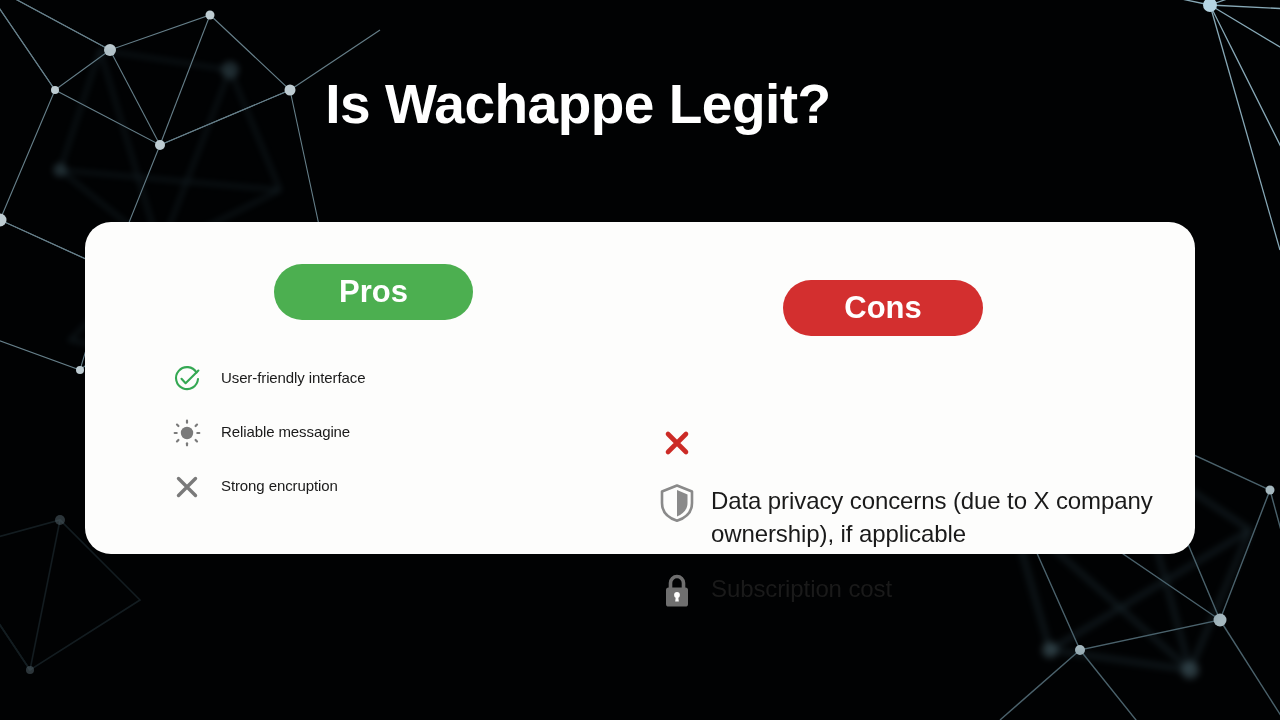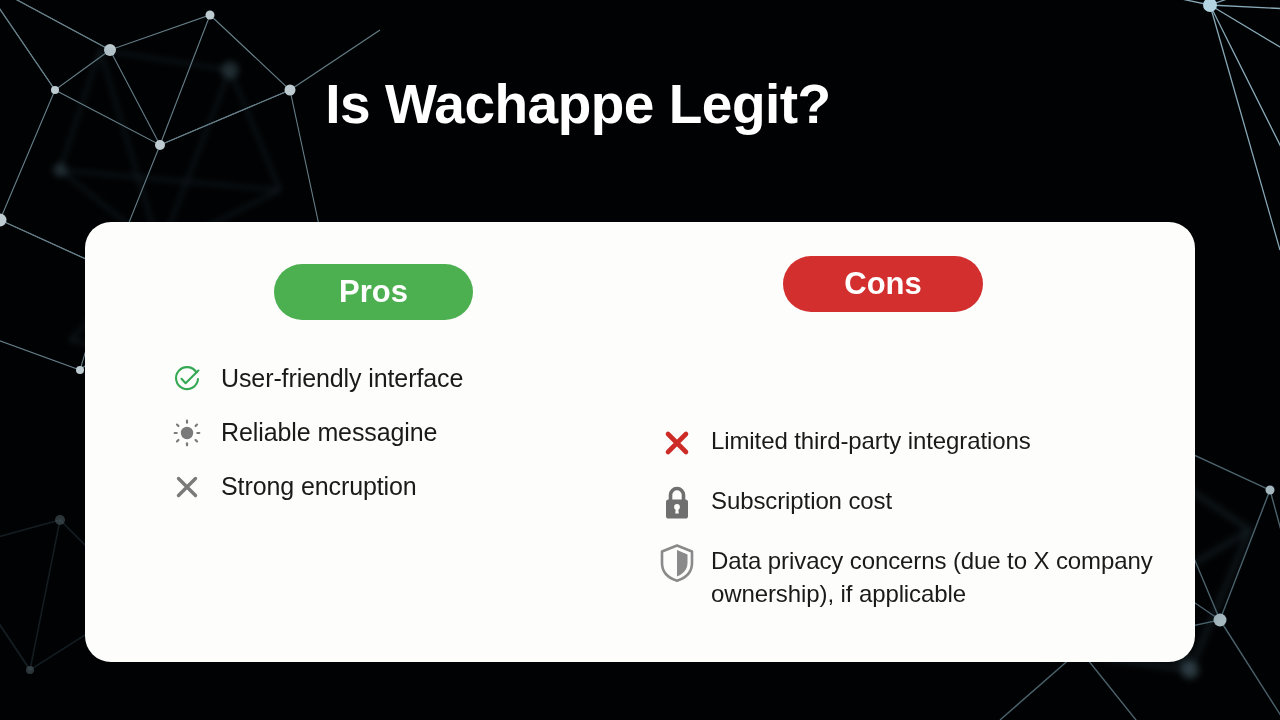--- a/index.html
+++ b/index.html
@@ -34,41 +34,41 @@
     font-size:55px;
     font-weight:bold;
     letter-spacing:-0.5px;
     line-height:1.05;
   }
 
   
   #card {
     position:absolute;
     left:85px; top:222px;
-    width:1110px; height:440px;
+    width:1110px; height:332px;
     background:#fdfdfc;
     border-radius:26px;
   }
 
   
   .badge {
     position:absolute;
     height:56px;
     border-radius:28px;
     display:flex; align-items:center; justify-content:center;
     color:#fff;
     font-size:31px;
     font-weight:bold;
   }
   #badge-pros {
     left:189px; top:42px; width:199px;
     background:#4caf50;
   }
   #badge-cons {
-    left:698px; top:34px; width:200px;
+    left:698px; top:58px; width:200px;
     background:#d32f2f;
   }
 
   
   .col { position:absolute; }
   #col-pros { left:80px; top:140px; width:430px; }
   #col-cons { left:570px; top:202px; width:510px; }
 
   .item {
     display:flex;
@@ -80,21 +80,21 @@
     flex:0 0 44px;
     height:34px;
     display:flex;
     align-items:center;
     justify-content:center;
     margin-right:12px;
   }
   #col-cons .item-icon { height:38px; }
   .item-label {
     color:#1a1a1a;
-    font-size:25px;
+    font-size:15px;
     line-height:32px;
     letter-spacing:-0.1px;
   }
   #col-cons .item-label { font-size:24px; line-height:33px; }
 </style>
 </head>
 <body>
 
 <div id="stage">
 
@@ -258,41 +258,40 @@
     </div>
 
     <div class="col" id="col-cons">
 
       <div class="item">
         <span class="item-icon">
           <svg width="32" height="32" viewBox="0 0 32 32">
             <path d="M7 7 L25 25 M25 7 L7 25" stroke="#cc2b26" stroke-width="4.6" stroke-linecap="round"></path>
           </svg>
         </span>
-        <span class="item-label">Limited third-party integrations</span>
+      </div>
+
+      <div class="item">
+        <span class="item-icon">
+          <svg width="36" height="40" viewBox="0 0 36 40">
+            <path d="M18 2.5 L33 8.5 V20 C33 29 26.5 35 18 37.8 C9.5 35 3 29 3 20 V8.5 Z" fill="none" stroke="#8a8a8a" stroke-width="2.6" stroke-linejoin="round"></path>
+            <path d="M18 7 L28.5 11.5 V20 C28.5 26.5 24 31 18 33.4 Z" fill="#8a8a8a"></path>
+          </svg>
+        </span>
+        <span class="item-label">Data privacy concerns (due to X company ownership), if applicable</span>
       </div>
 
       <div class="item">
         <span class="item-icon">
           <svg width="34" height="40" viewBox="0 0 34 40">
             <path d="M10.5 17 V12 a6.5 6.5 0 0 1 13 0 V17" fill="none" stroke="#6f6f6f" stroke-width="3.6"></path>
             <rect x="6" y="16.5" width="22" height="19" rx="2.6" fill="#6f6f6f"></rect>
             <circle cx="17" cy="24" r="2.9" fill="#fdfdfc"></circle>
             <path d="M15.9 24.5 h2.2 l.7 6 h-3.6 z" fill="#fdfdfc"></path>
           </svg>
         </span>
         <span class="item-label">Subscription cost</span>
       </div>
 
-      <div class="item">
-        <span class="item-icon">
-          <svg width="36" height="40" viewBox="0 0 36 40">
-            <path d="M18 2.5 L33 8.5 V20 C33 29 26.5 35 18 37.8 C9.5 35 3 29 3 20 V8.5 Z" fill="none" stroke="#8a8a8a" stroke-width="2.6" stroke-linejoin="round"></path>
-            <path d="M18 7 L28.5 11.5 V20 C28.5 26.5 24 31 18 33.4 Z" fill="#8a8a8a"></path>
-          </svg>
-        </span>
-        <span class="item-label">Data privacy concerns (due to X company ownership), if applicable</span>
-      </div>
-
     </div>
 
   </div>
 </div>
 
 </body></html>

